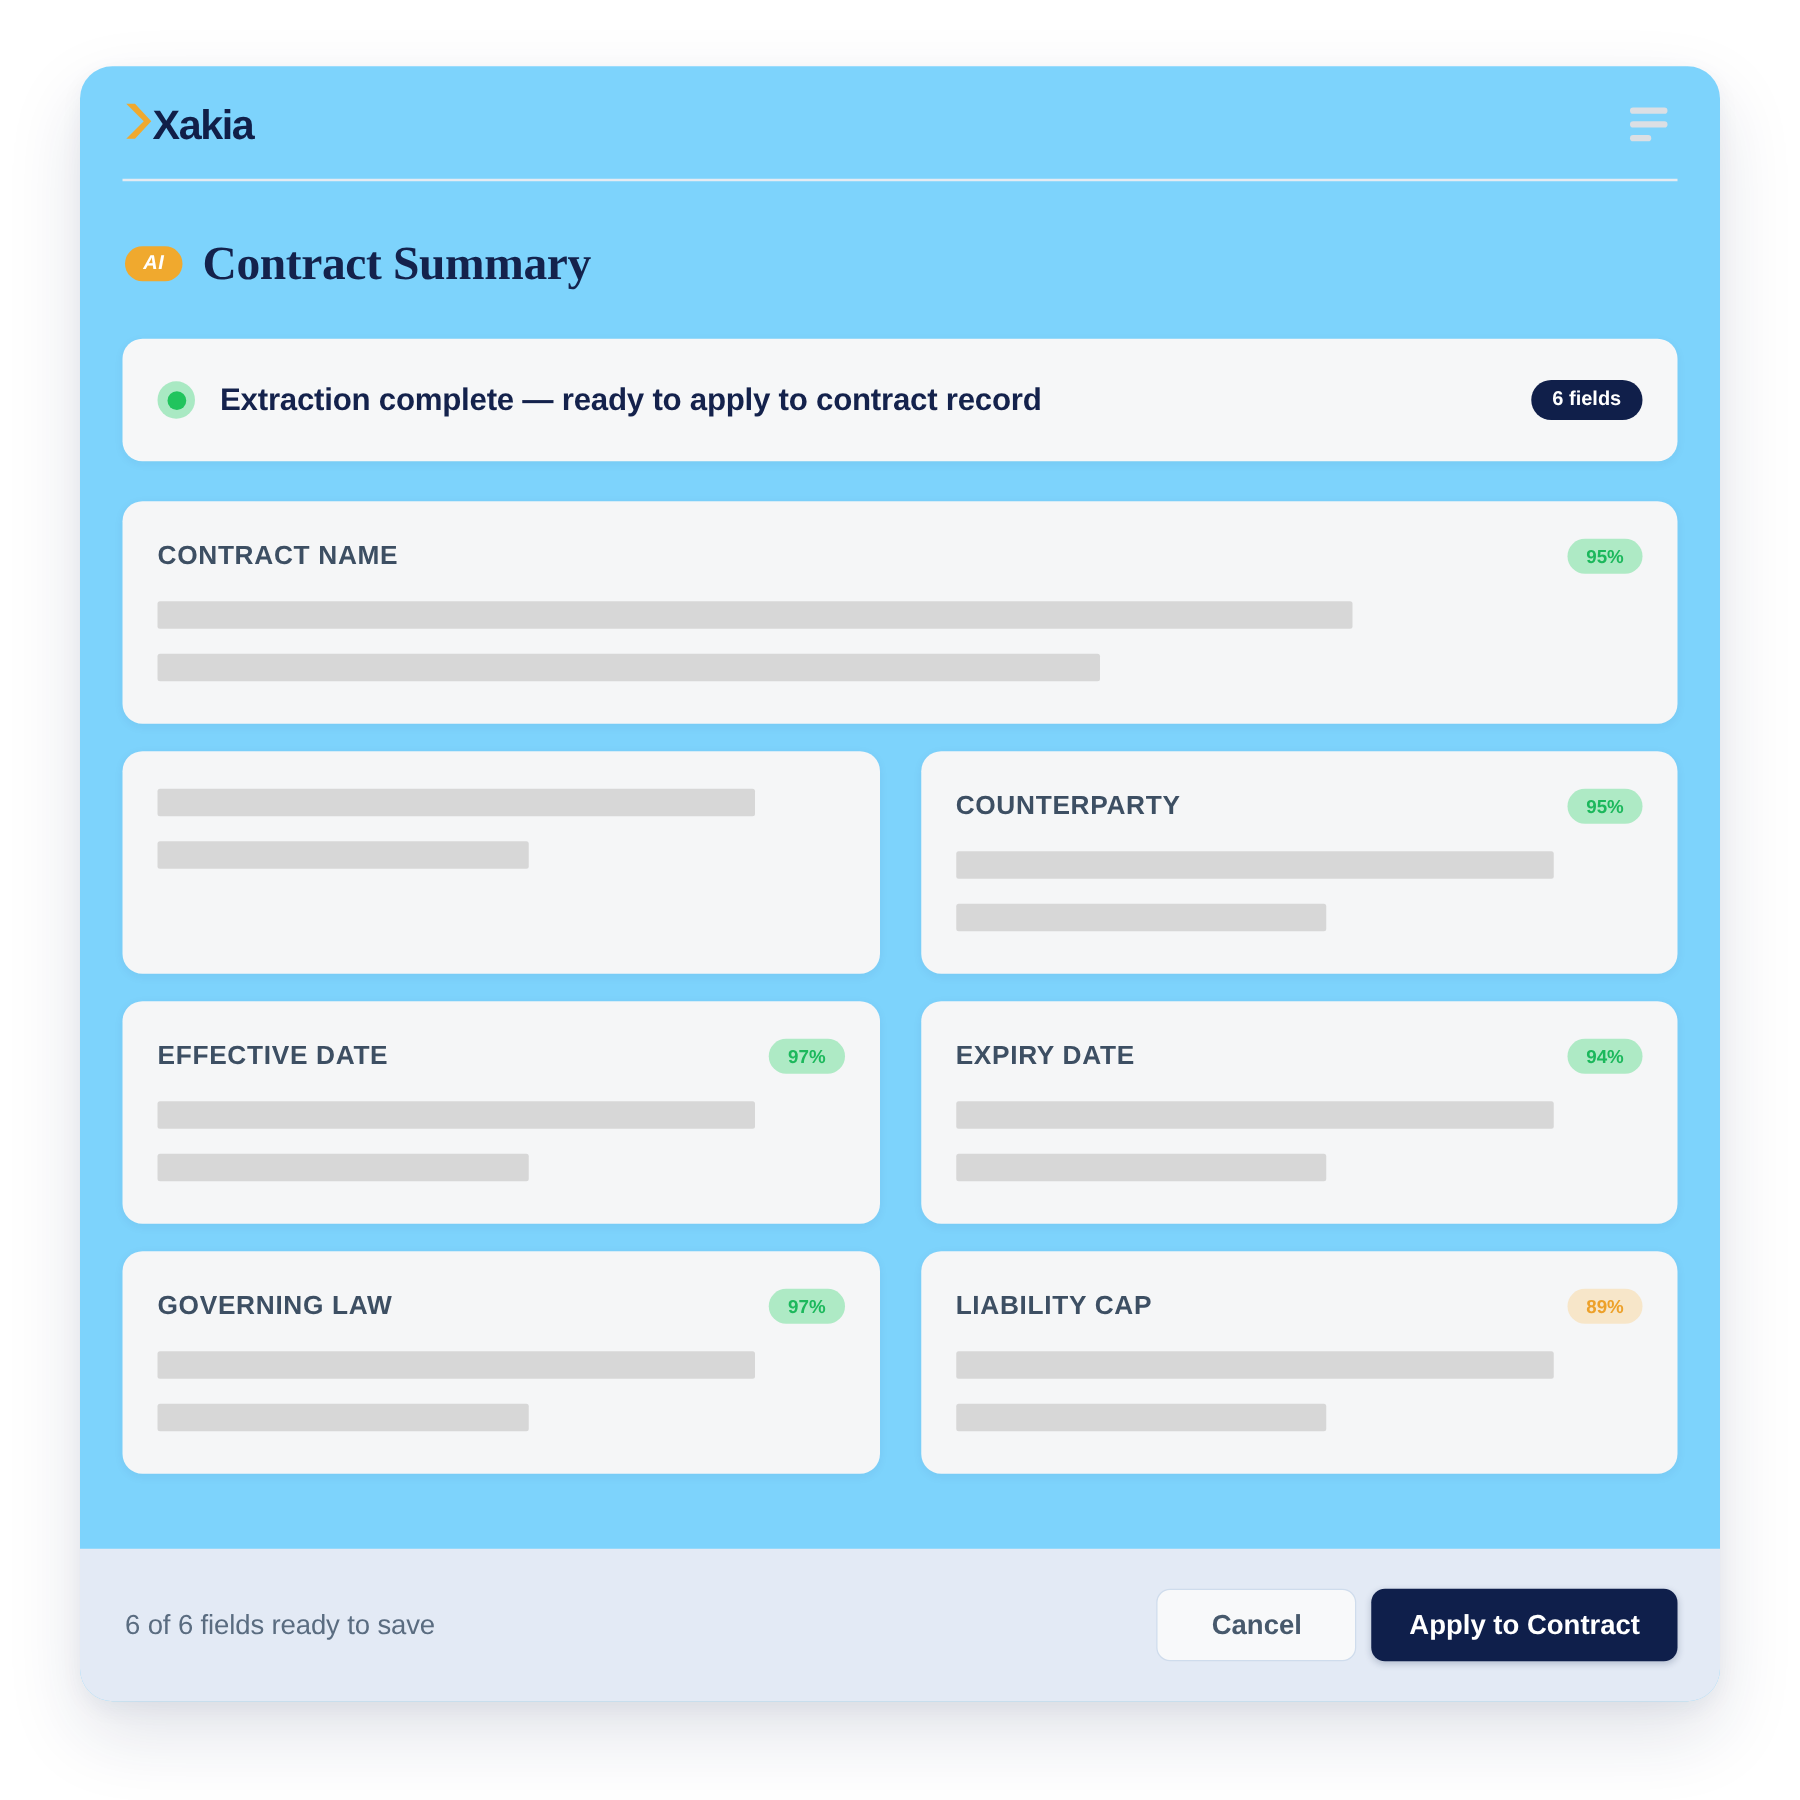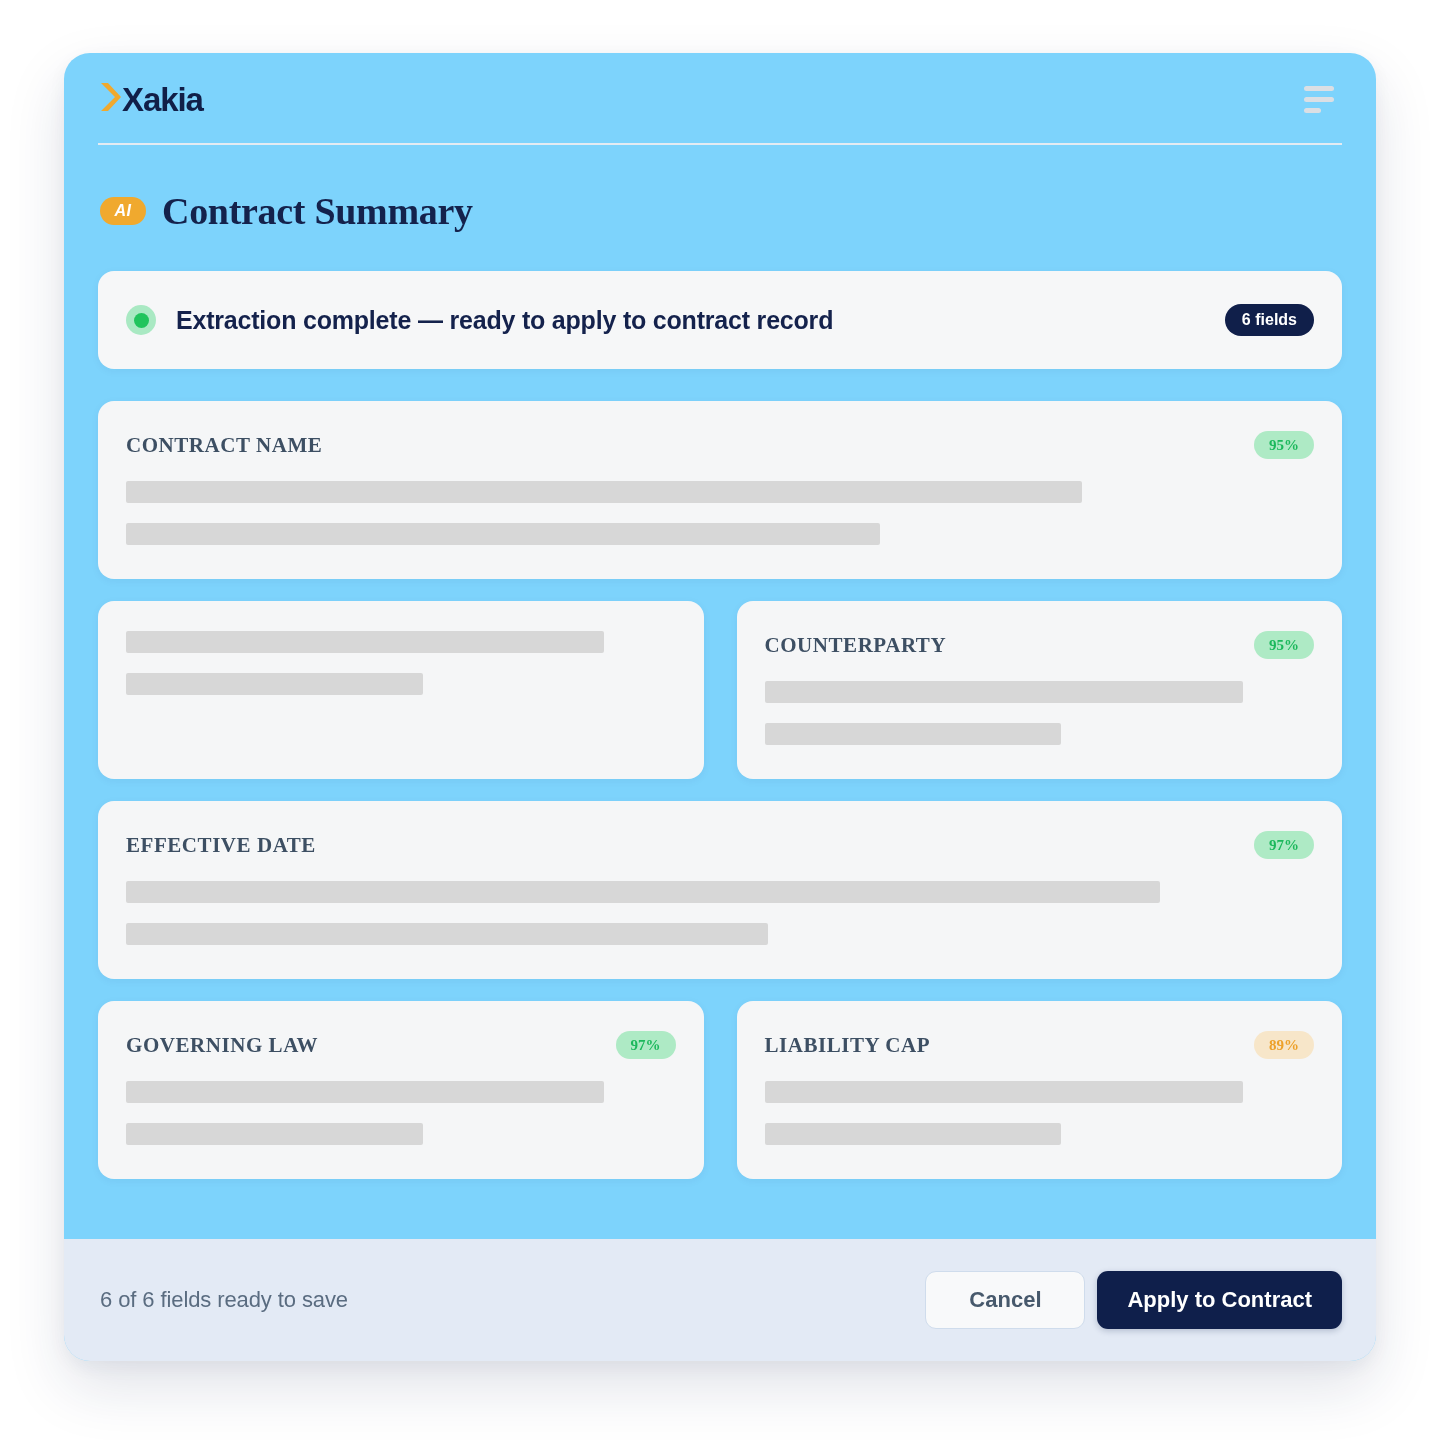--- a/index.html
+++ b/index.html
@@ -198,21 +198,20 @@
     min-width: 0;
   }
   .field-card.full { flex: 1 1 100%; }
 
   .field-head {
     display: flex;
     align-items: center;
     justify-content: space-between;
     gap: 20px;
     margin-bottom: 22px;
-    font-family: Liberation Serif, serif;
   }
   .field-label {
     font-size: 21px;
     font-weight: 700;
     color: #3d4f63;
     letter-spacing: 0.55px;
     text-transform: uppercase;
     white-space: nowrap;
   }
   .conf-pill {
@@ -358,20 +357,28 @@
 
         <div class="field-row">
           <div class="field-card">
             <div class="field-head">
               <span class="field-label">EFFECTIVE DATE</span>
               <span class="conf-pill high">97%</span>
             </div>
             <div class="skeleton sk-w-87"></div>
             <div class="skeleton sk-w-54"></div>
           </div>
+          <div class="field-card">
+            <div class="field-head">
+              <span class="field-label">EXPIRY DATE</span>
+              <span class="conf-pill high">94%</span>
+            </div>
+            <div class="skeleton sk-w-87"></div>
+            <div class="skeleton sk-w-54"></div>
+          </div>
         </div>
 
         <div class="field-row">
           <div class="field-card">
             <div class="field-head">
               <span class="field-label">GOVERNING LAW</span>
               <span class="conf-pill high">97%</span>
             </div>
             <div class="skeleton sk-w-87"></div>
             <div class="skeleton sk-w-54"></div>

